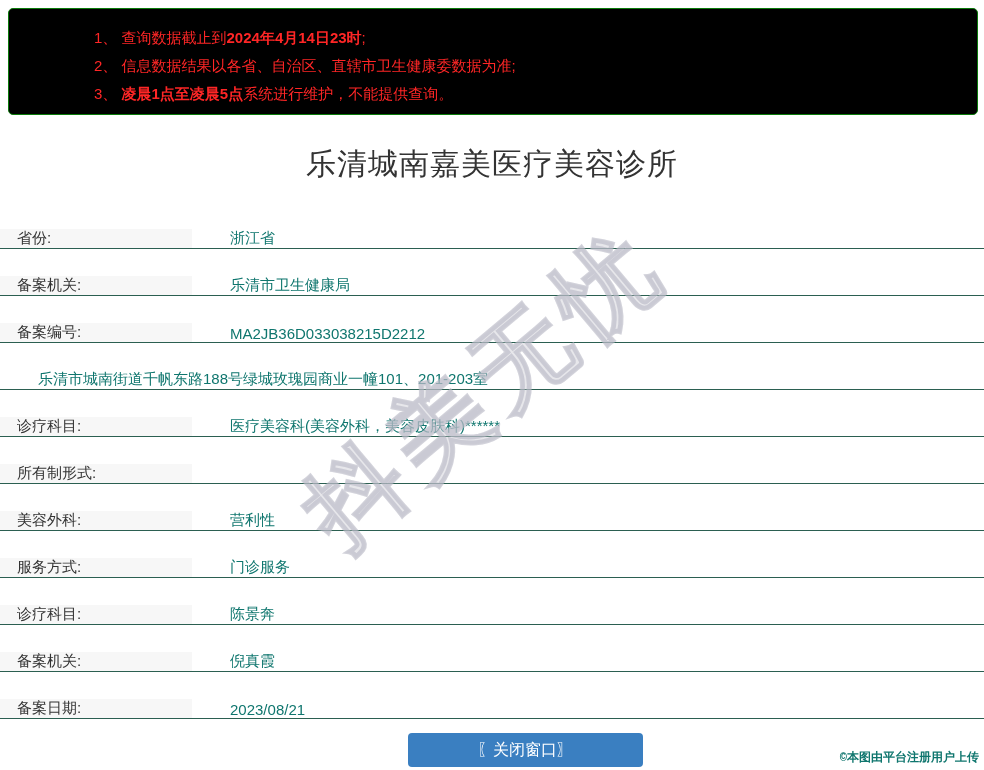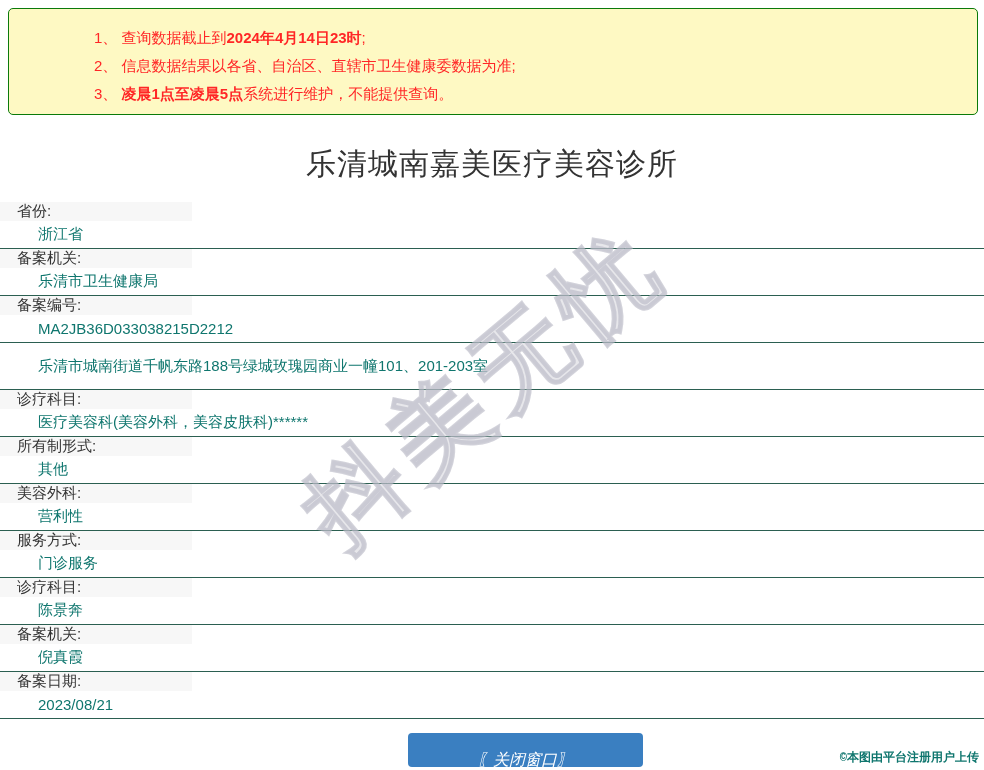--- a/index.html
+++ b/index.html
@@ -10,21 +10,21 @@
     height: 770px;
     background: #ffffff;
     overflow: hidden;
   }
 
   
   .notice {
     position: absolute;
     top: 8px; left: 8px; right: 6px;
     height: 107px;
-    background: #fef9c3;
+    background: #000000;
     border: 1px solid #0a7a0a;
     border-radius: 5px;
     box-sizing: border-box;
     padding: 15px 20px 0 85px;
   }
   .notice p {
     margin: 0;
     color: #ff2626;
     font-size: 15px;
     line-height: 28px;
@@ -46,24 +46,23 @@
   }
 
   
   .info-table {
     position: absolute;
     top: 202px; left: 0;
     width: 984px;
   }
   .row {
     display: flex;
-    align-items: flex-start;
+    align-items: flex-end;
     height: 46px;
     border-bottom: 1px solid #2b5f51;
-    flex-direction: column;
   }
   .cell-label {
     width: 192px;
     box-sizing: border-box;
     background: #f7f7f7;
     display: flex;
     align-items: center;
     padding-left: 17px;
     font-size: 15px;
     color: #333333;
@@ -90,22 +89,21 @@
     height: 34px;
     margin-left: 66px;
     background: #3a7fc1;
     color: #ffffff;
     font-size: 16px;
     font-family: inherit;
     border: none;
     border-radius: 4px;
     cursor: pointer;
     line-height: 34px;
-    padding: 10px;
-    font-style: italic;
+    padding: 0;
   }
 
   
   .watermark {
     position: absolute;
     left: 235px;
     top: 330px;
     width: 500px;
     text-align: center;
     font-size: 96px;
@@ -162,21 +160,20 @@
     </div>
     <div class="row">
       <div class="cell-value">乐清市城南街道千帆东路188号绿城玫瑰园商业一幢101、201-203室</div>
     </div>
     <div class="row">
       <div class="cell-label">诊疗科目:</div>
       <div class="cell-value">医疗美容科(美容外科，美容皮肤科)******</div>
     </div>
     <div class="row">
       <div class="cell-label">所有制形式:</div>
-      <div class="cell-value">其他</div>
     </div>
     <div class="row">
       <div class="cell-label">美容外科:</div>
       <div class="cell-value">营利性</div>
     </div>
     <div class="row">
       <div class="cell-label">服务方式:</div>
       <div class="cell-value">门诊服务</div>
     </div>
     <div class="row">

